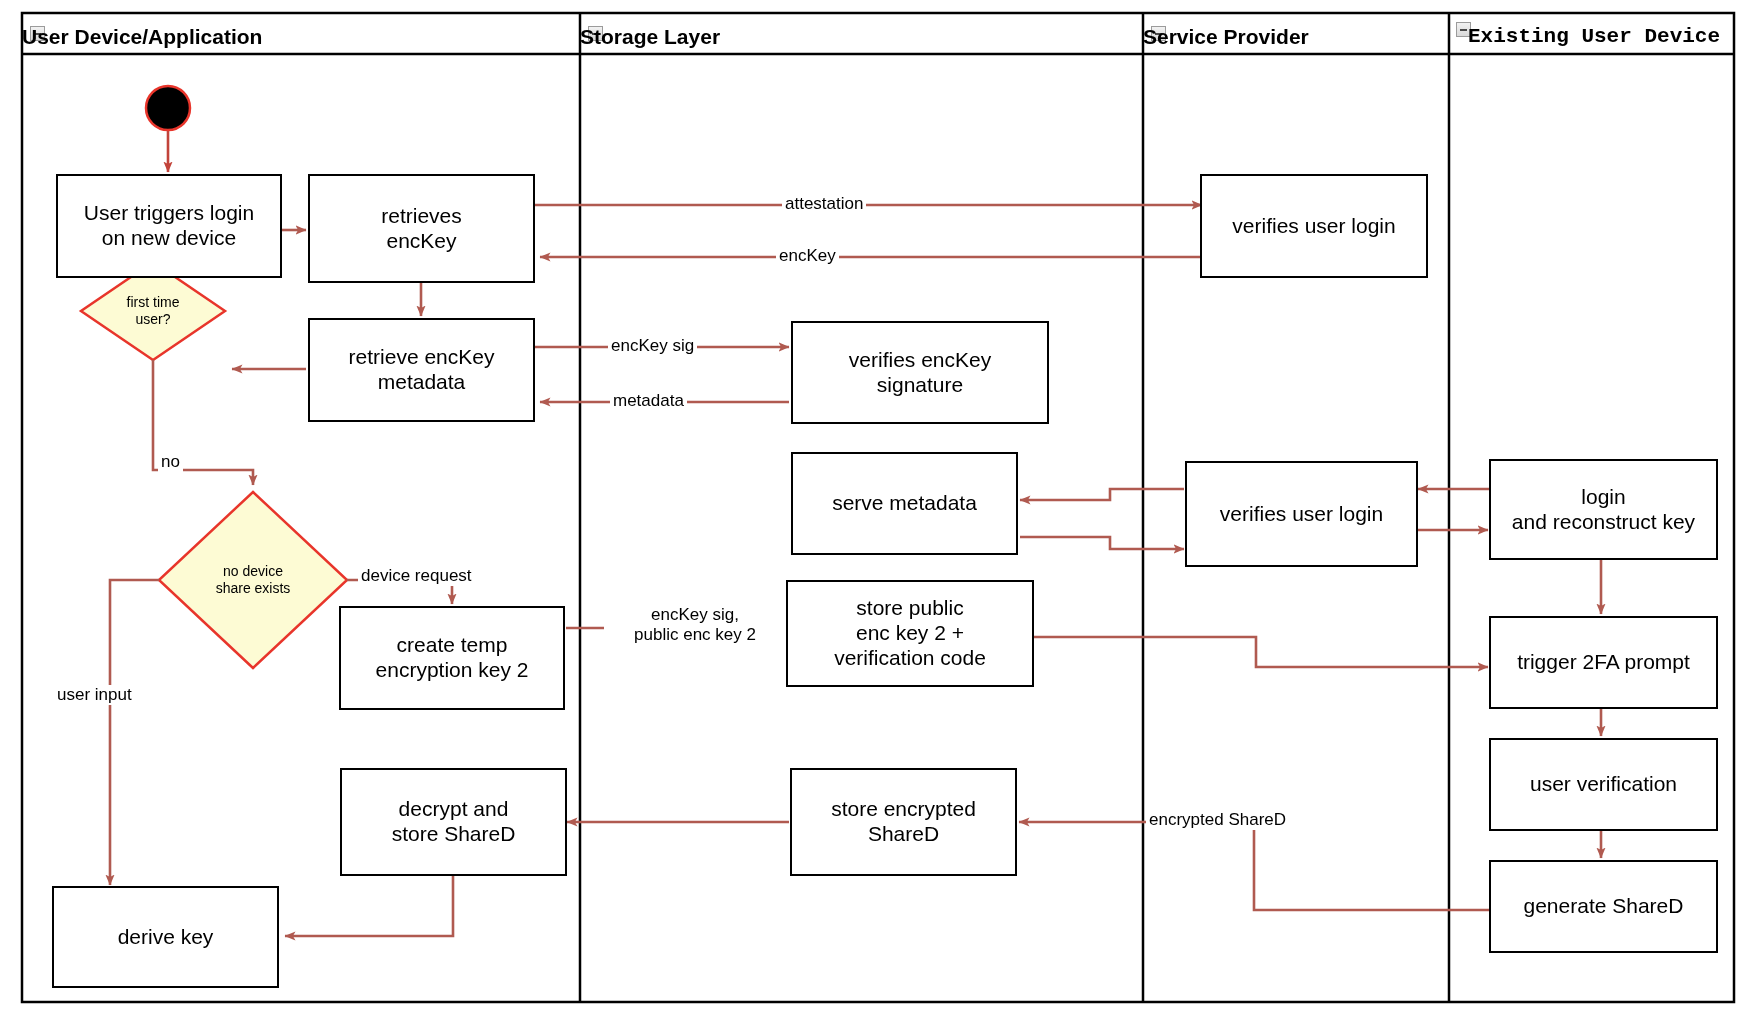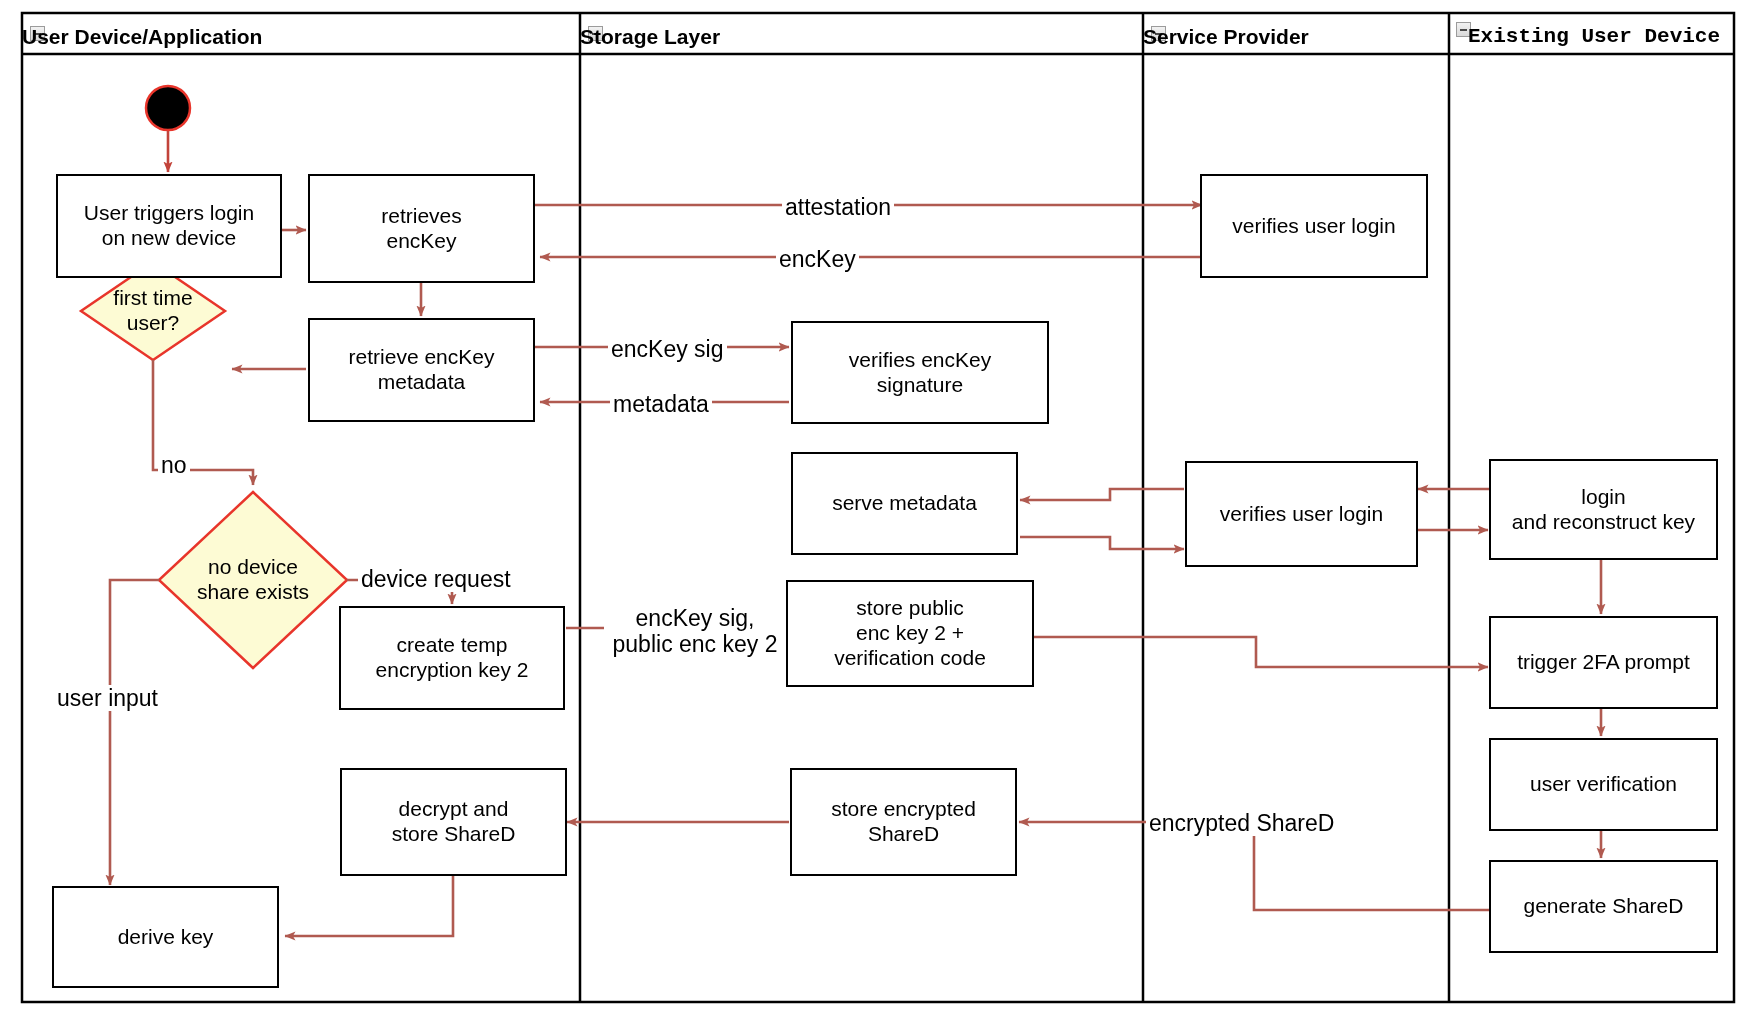--- a/index.html
+++ b/index.html
@@ -56,31 +56,31 @@
     text-align: center;
     font-size: 21px;
     color: #000000;
     line-height: 1.18;
     background: #ffffff;
     border: 2px solid #000000;
     white-space: pre-line;
   }
   .edge-label {
     position: absolute;
-    font-size: 23px;
+    font-size: 17px;
     color: #000000;
     background: #ffffff;
     padding: 0 3px;
     text-align: center;
     white-space: pre-line;
     line-height: 1.15;
   }
   .diamond-label {
     position: absolute;
-    font-size: 21px;
+    font-size: 14px;
     color: #000000;
     text-align: center;
     white-space: pre-line;
     line-height: 1.18;
     display: flex;
     align-items: center;
     justify-content: center;
   }
 </style>
 </head>

